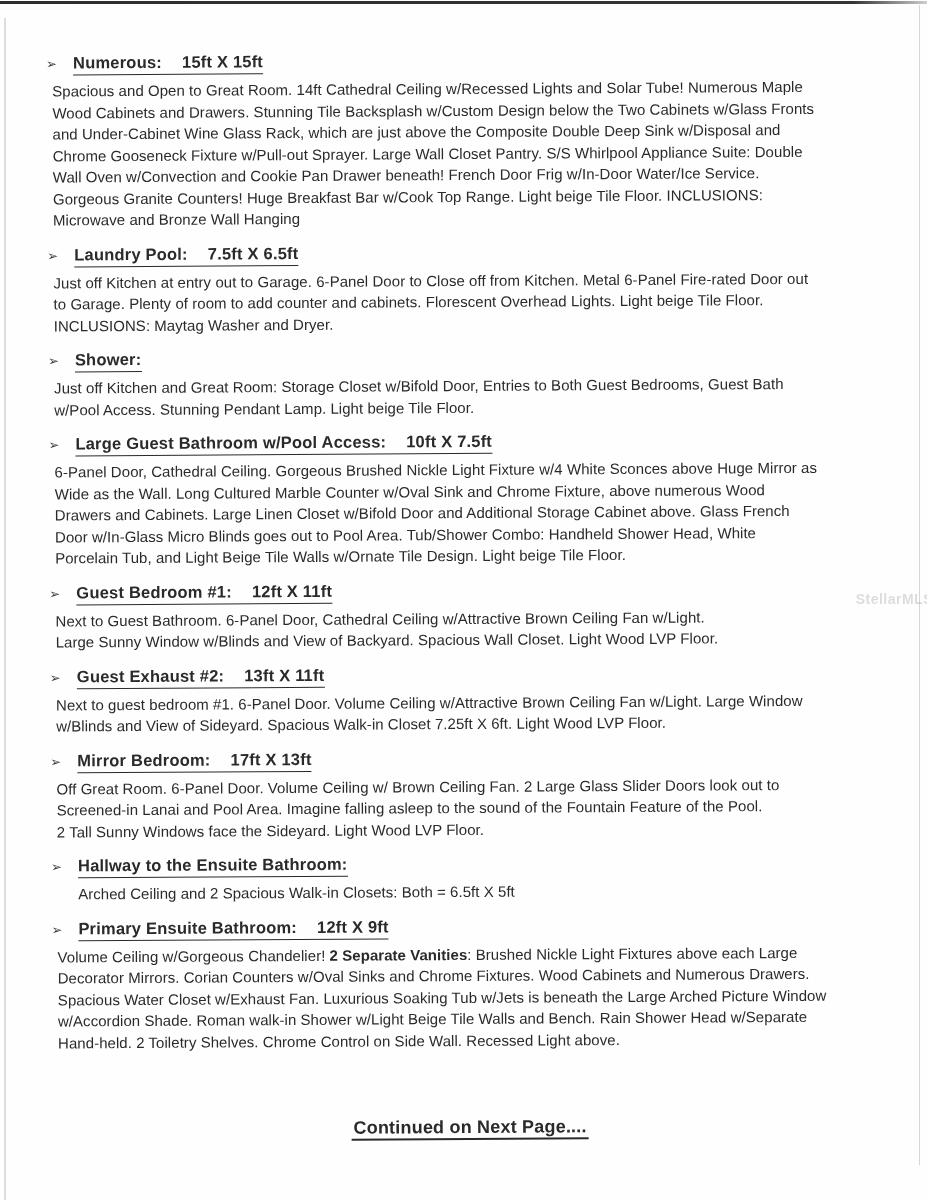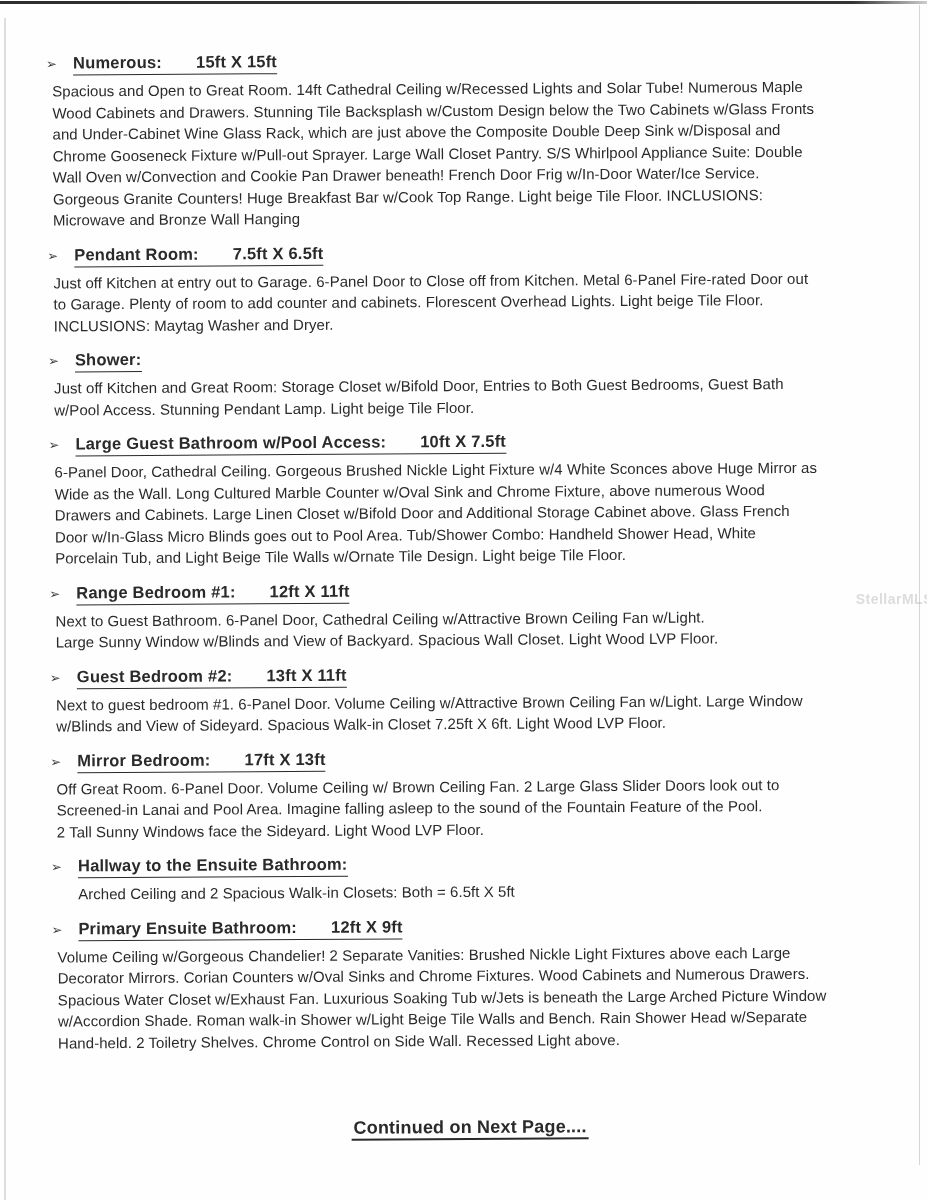--- a/index.html
+++ b/index.html
@@ -59,32 +59,32 @@
   }
   .title-wrap {
     border-bottom: 1.5px solid #2a2a2a;
     padding-bottom: 1px;
     font-weight: bold;
     font-size: 16.5px;
     letter-spacing: 0.2px;
     line-height: 21px;
     white-space: nowrap;
   }
-  .dims:not(:empty) { margin-left: 34px; }
+  .dims:not(:empty) { margin-left: 20px; }
 
   .body {
     margin: 0 0 0 6px;
     font-size: 15px;
     line-height: 21.5px;
     letter-spacing: 0.05px;
     white-space: pre-line;
     max-width: 820px;
   }
   .body.indent { margin-left: 27px; }
-  .body b { font-weight: normal; }
+  .body b { font-weight: bold; }
 
   .footer {
     margin-top: 66px;
     text-align: center;
     font-weight: bold;
     font-size: 18px;
     letter-spacing: 0.2px;
   }
   .footer span {
     border-bottom: 2px solid #2a2a2a;
@@ -122,21 +122,21 @@
 and Under-Cabinet Wine Glass Rack, which are just above the Composite Double Deep Sink w/Disposal and
 Chrome Gooseneck Fixture w/Pull-out Sprayer.  Large Wall Closet Pantry. S/S Whirlpool Appliance Suite: Double
 Wall Oven w/Convection and Cookie Pan Drawer beneath! French Door Frig w/In-Door Water/Ice Service.
 Gorgeous Granite Counters! Huge Breakfast Bar w/Cook Top Range. Light beige Tile Floor. INCLUSIONS:
 Microwave and Bronze Wall Hanging</p>
   </section>
 
   <section class="section">
     <div class="heading">
       <span class="bullet">➢</span>
-      <span class="title-wrap"><span class="title">Pendant Room:</span><span class="dims">7.5ft X 6.5ft</span></span>
+      <span class="title-wrap"><span class="title">Laundry Pool:</span><span class="dims">7.5ft X 6.5ft</span></span>
     </div>
     <p class="body">Just off Kitchen at entry out to Garage. 6-Panel Door to Close off from Kitchen. Metal 6-Panel Fire-rated Door out
 to Garage. Plenty of room to add counter and cabinets. Florescent Overhead Lights. Light beige Tile Floor.
 INCLUSIONS: Maytag Washer and Dryer.</p>
   </section>
 
   <section class="section">
     <div class="heading">
       <span class="bullet">➢</span>
       <span class="title-wrap"><span class="title">Shower:</span><span class="dims"></span></span>
@@ -153,30 +153,30 @@
     <p class="body">6-Panel Door, Cathedral Ceiling. Gorgeous Brushed Nickle Light Fixture w/4 White Sconces above Huge Mirror as
 Wide as the Wall. Long Cultured Marble Counter w/Oval Sink and Chrome Fixture, above numerous Wood
 Drawers and Cabinets. Large Linen Closet w/Bifold Door and Additional Storage Cabinet above. Glass French
 Door w/In-Glass Micro Blinds goes out to Pool Area. Tub/Shower Combo: Handheld Shower Head, White
 Porcelain Tub, and Light Beige Tile Walls w/Ornate Tile Design. Light beige Tile Floor.</p>
   </section>
 
   <section class="section">
     <div class="heading">
       <span class="bullet">➢</span>
-      <span class="title-wrap"><span class="title">Range Bedroom #1:</span><span class="dims">12ft X 11ft</span></span>
+      <span class="title-wrap"><span class="title">Guest Bedroom #1:</span><span class="dims">12ft X 11ft</span></span>
     </div>
     <p class="body">Next to Guest Bathroom. 6-Panel Door, Cathedral Ceiling w/Attractive Brown Ceiling Fan w/Light.
 Large Sunny Window w/Blinds and View of Backyard. Spacious Wall Closet. Light Wood LVP Floor.</p>
   </section>
 
   <section class="section">
     <div class="heading">
       <span class="bullet">➢</span>
-      <span class="title-wrap"><span class="title">Guest Bedroom #2:</span><span class="dims">13ft X 11ft</span></span>
+      <span class="title-wrap"><span class="title">Guest Exhaust #2:</span><span class="dims">13ft X 11ft</span></span>
     </div>
     <p class="body">Next to guest bedroom #1. 6-Panel Door. Volume Ceiling w/Attractive Brown Ceiling Fan w/Light. Large Window
 w/Blinds and View of Sideyard. Spacious Walk-in Closet 7.25ft X 6ft. Light Wood LVP Floor.</p>
   </section>
 
   <section class="section">
     <div class="heading">
       <span class="bullet">➢</span>
       <span class="title-wrap"><span class="title">Mirror Bedroom:</span><span class="dims">17ft X 13ft</span></span>
     </div>

